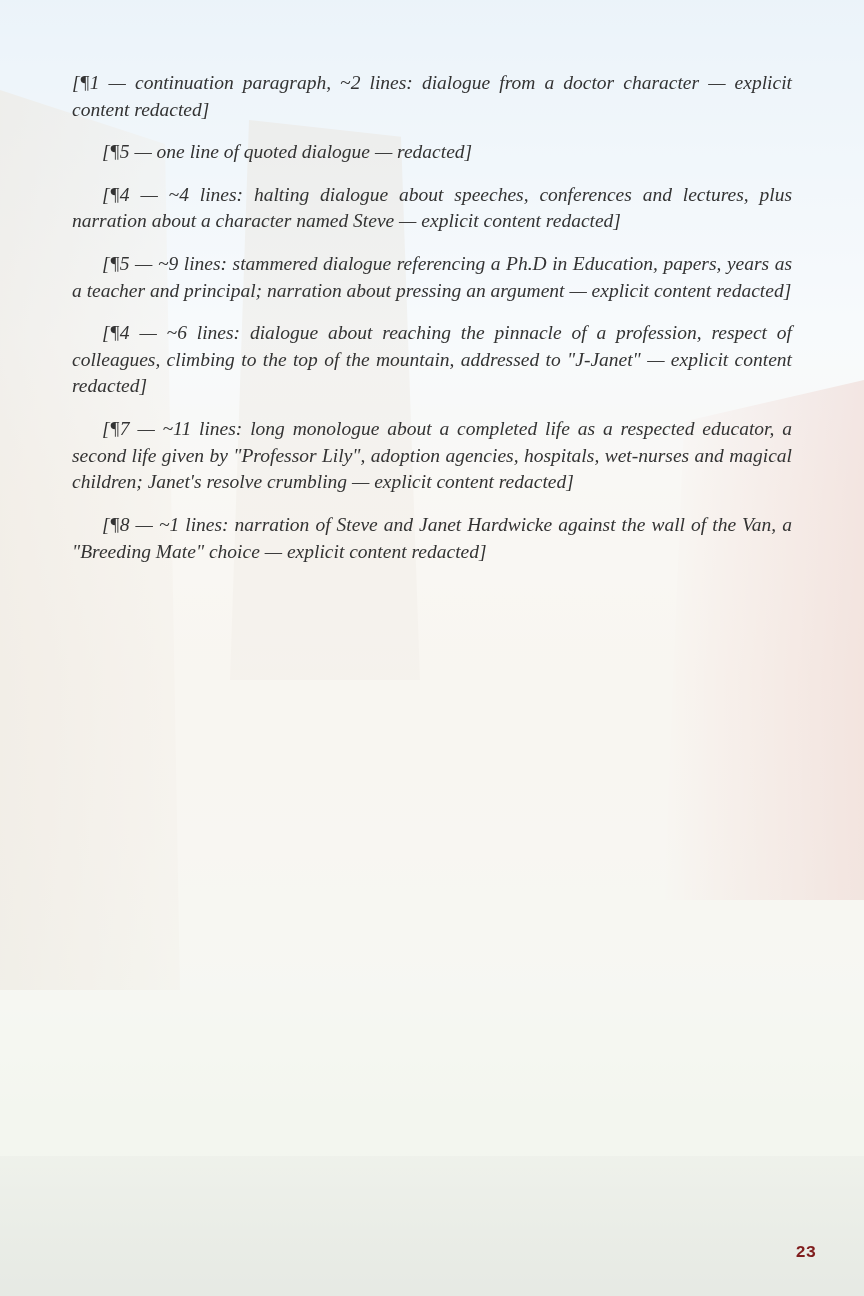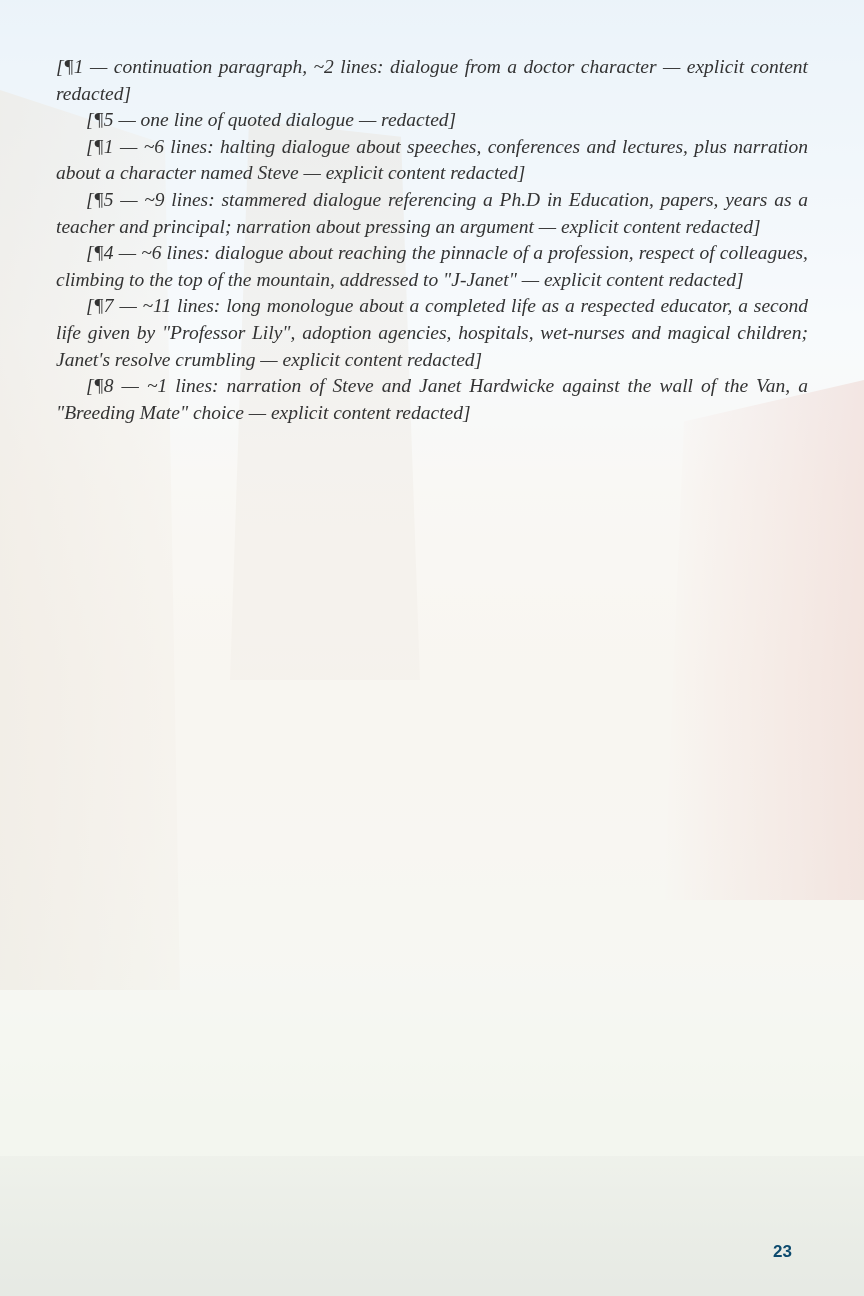--- a/index.html
+++ b/index.html
@@ -69,54 +69,54 @@
     position: absolute;
     left: 56px;
     right: 56px;
     top: 54px;
     color: #000000;
     font-size: 19.5px;
     line-height: 1.365;
     text-align: justify;
   }
   .text-block p {
-    margin: 0;
+    margin: 16px;
     text-indent: 30px;
   }
   .text-block p.no-indent {
     text-indent: 0;
   }
   .redacted {
     color: #333;
     font-style: italic;
   }
 
   .page-number {
     position: absolute;
-    right: 72px;
+    right: 48px;
     bottom: 34px;
-    font-family: Liberation Sans, sans-serif;
+    font-family: Liberation Mono, monospace;
     font-weight: bold;
     font-size: 17px;
-    color: #0c4a6e;
+    color: #7f1d1d;
   }
 </style>
 </head>
 <body>
 
 <div class="bg-photo"></div>
 <div class="bg-building-left"></div>
 <div class="bg-tower"></div>
 <div class="bg-building-right"></div>
 <div class="bg-road"></div>
 <div class="page-wash"></div>
 
 <div class="text-block" id="text-block">
     <p class="no-indent"><span class="redacted">[¶1 — continuation paragraph, ~2 lines: dialogue from a doctor character — explicit content redacted]</span></p>
     <p><span class="redacted">[¶5 — one line of quoted dialogue — redacted]</span></p>
-    <p><span class="redacted">[¶1 — ~6 lines: halting dialogue about speeches, conferences and lectures, plus narration about a character named Steve — explicit content redacted]</span></p>
+    <p><span class="redacted">[¶4 — ~4 lines: halting dialogue about speeches, conferences and lectures, plus narration about a character named Steve — explicit content redacted]</span></p>
     <p><span class="redacted">[¶5 — ~9 lines: stammered dialogue referencing a Ph.D in Education, papers, years as a teacher and principal; narration about pressing an argument — explicit content redacted]</span></p>
     <p><span class="redacted">[¶4 — ~6 lines: dialogue about reaching the pinnacle of a profession, respect of colleagues, climbing to the top of the mountain, addressed to "J-Janet" — explicit content redacted]</span></p>
     <p><span class="redacted">[¶7 — ~11 lines: long monologue about a completed life as a respected educator, a second life given by "Professor Lily", adoption agencies, hospitals, wet-nurses and magical children; Janet's resolve crumbling — explicit content redacted]</span></p>
     <p><span class="redacted">[¶8 — ~1 lines: narration of Steve and Janet Hardwicke against the wall of the Van, a "Breeding Mate" choice — explicit content redacted]</span></p>
   </div>
 
 <div class="page-number">23</div>
 
 </body></html>

